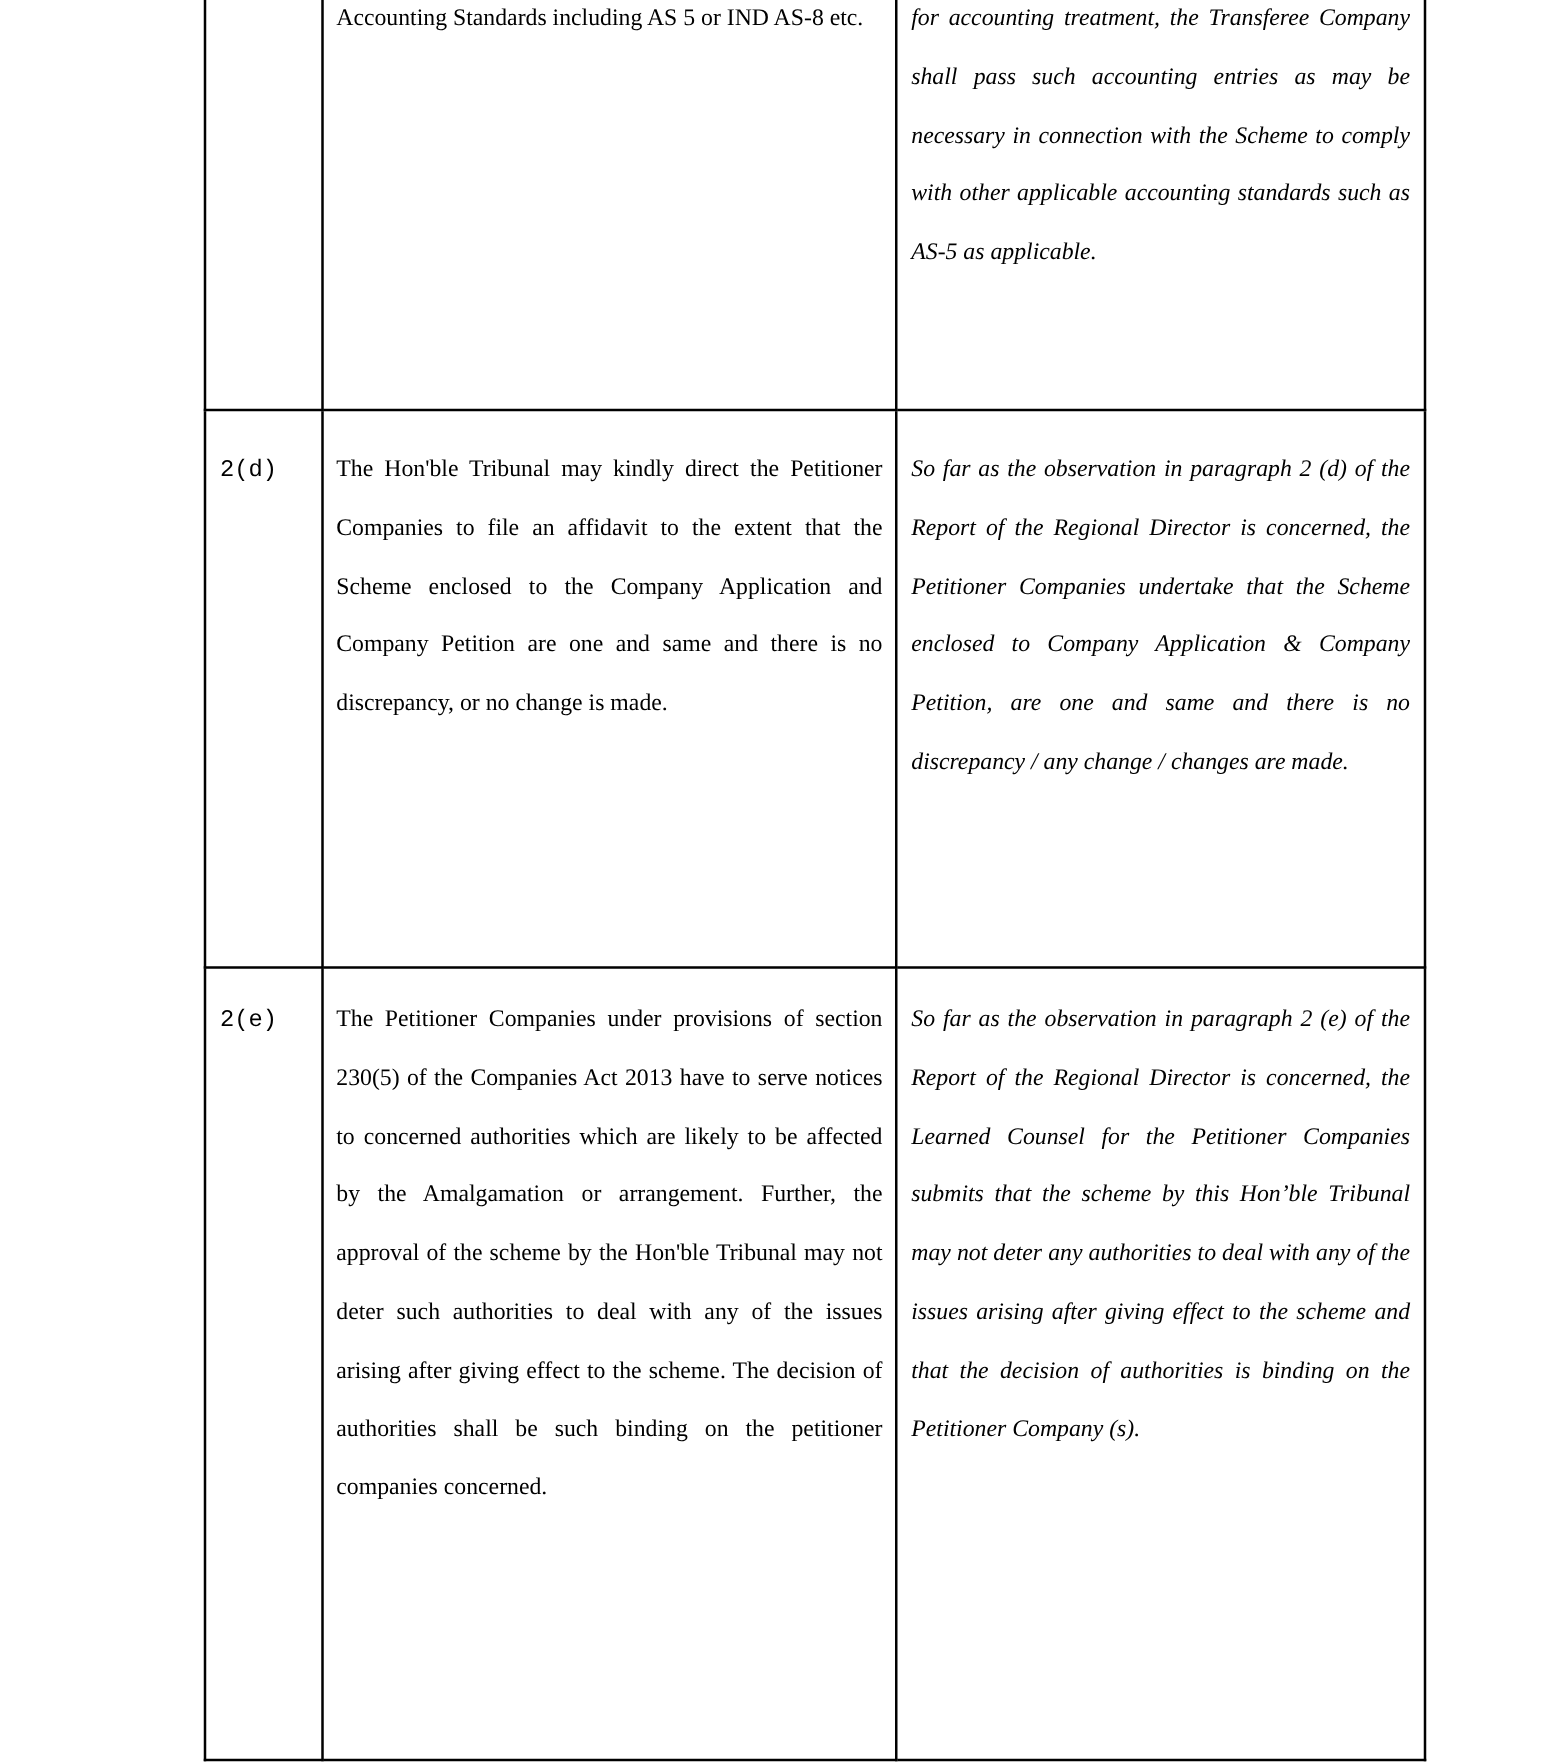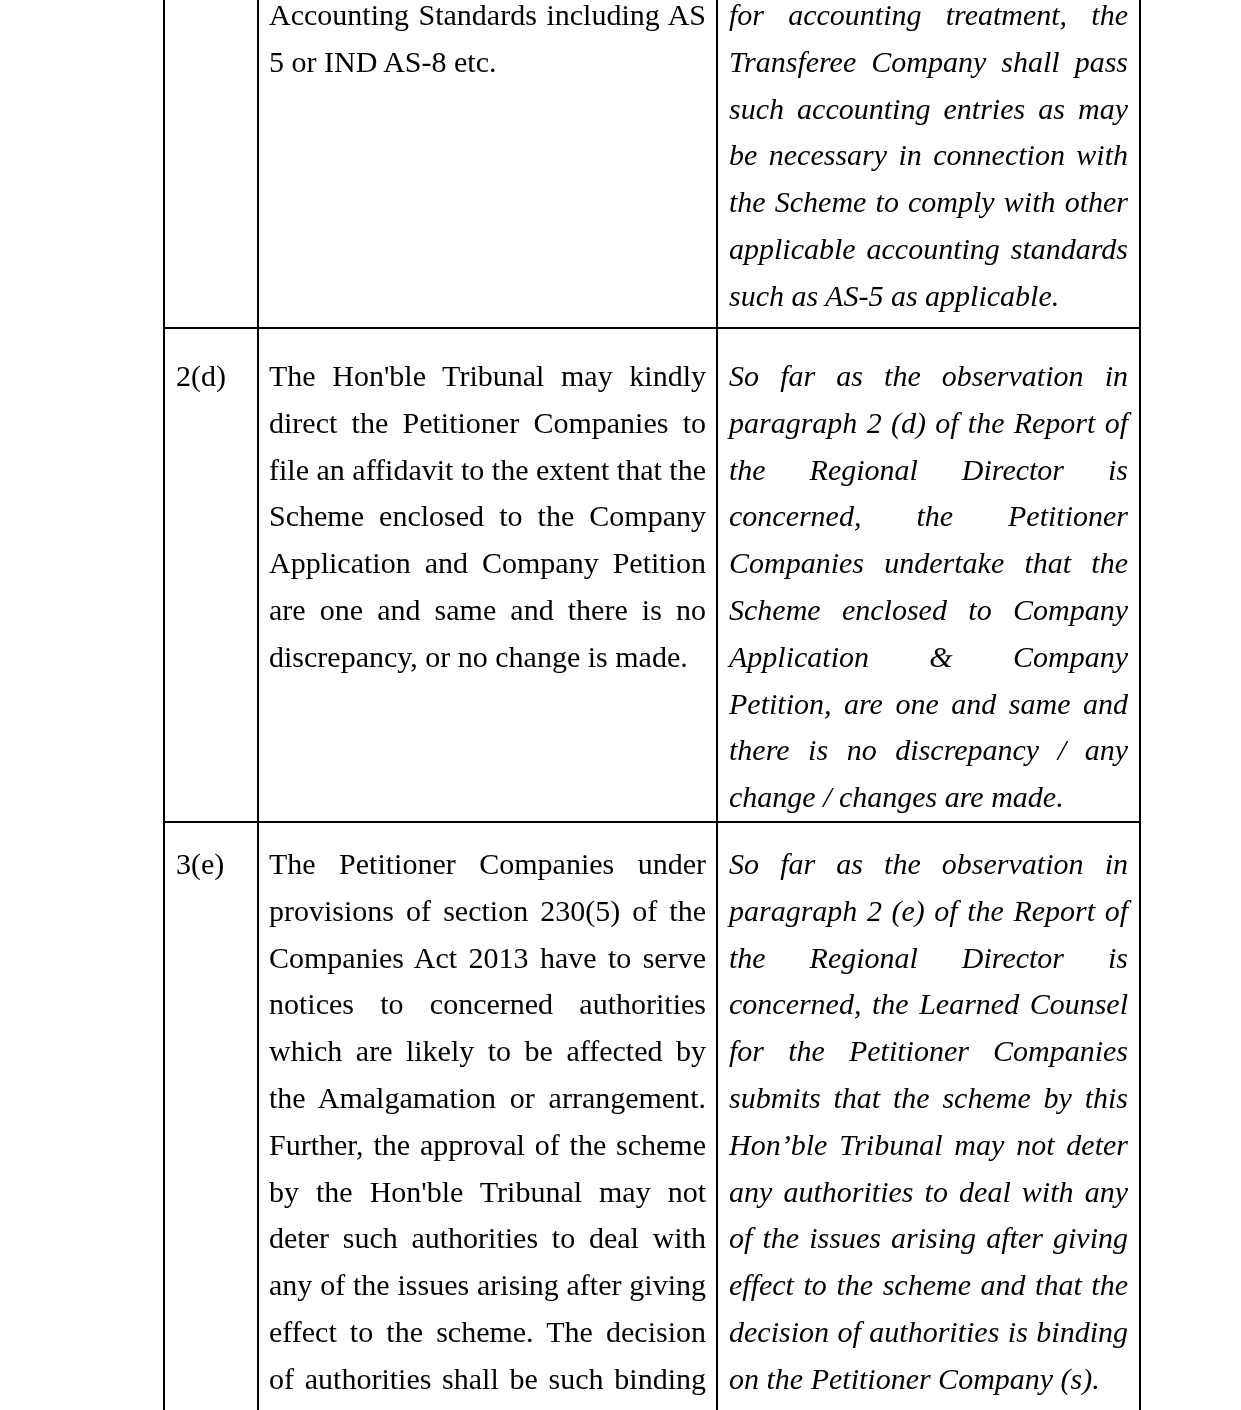--- a/index.html
+++ b/index.html
@@ -19,31 +19,32 @@
       position: absolute;
       left: 163px;
       top: -2px;
       border-collapse: collapse;
       table-layout: fixed;
       width: 978px;
     }
     .doc-table td {
       border: 2px solid #000000;
       vertical-align: top;
-      font-size: 30px;
+      font-size: 19px;
       line-height: 46.8px;
       text-align: justify;
       text-align-last: left;
       padding: 0;
     }
     .col-no { width: 94px; }
     .col-obs { width: 459px; }
     .col-resp { width: 423px; }
     .cell-no {
       padding: 0 0 0 11px !important;
+      font-family: Liberation Mono, monospace;
     }
     .cell-obs {
       padding: 0 10px 0 10px !important;
     }
     .cell-resp {
       padding: 0 11px 0 11px !important;
       font-style: italic;
     }
     .row-first td {
       height: 327px;
@@ -95,21 +96,21 @@
       </td>
       <td class="cell-obs">
         <div class="inner para">The Hon'ble Tribunal may kindly direct the Petitioner Companies to file an affidavit to the extent that the Scheme enclosed to the Company Application and Company Petition are one and same and there is no discrepancy, or no change is made.</div>
       </td>
       <td class="cell-resp">
         <div class="inner para">So far as the observation in paragraph 2 (d) of the Report of the Regional Director is concerned, the Petitioner Companies undertake that the Scheme enclosed to Company Application &amp; Company Petition, are one and same and there is no discrepancy / any change / changes are made.</div>
       </td>
     </tr>
     <tr class="row-2e">
       <td class="cell-no">
-        <div class="inner">3(e)</div>
+        <div class="inner">2(e)</div>
       </td>
       <td class="cell-obs">
         <div class="inner para">The Petitioner Companies under provisions of section 230(5) of the Companies Act 2013 have to serve notices to concerned authorities which are likely to be affected by the Amalgamation or arrangement. Further, the approval of the scheme by the Hon'ble Tribunal may not deter such authorities to deal with any of the issues arising after giving effect to the scheme. The decision of authorities shall be such binding on the petitioner companies concerned.</div>
       </td>
       <td class="cell-resp">
         <div class="inner para">So far as the observation in paragraph 2 (e) of the Report of the Regional Director is concerned, the Learned Counsel for the Petitioner Companies submits that the scheme by this Hon’ble Tribunal may not deter any authorities to deal with any of the issues arising after giving effect to the scheme and that the decision of authorities is binding on the Petitioner Company (s).</div>
       </td>
     </tr>
   </tbody>
 </table>

